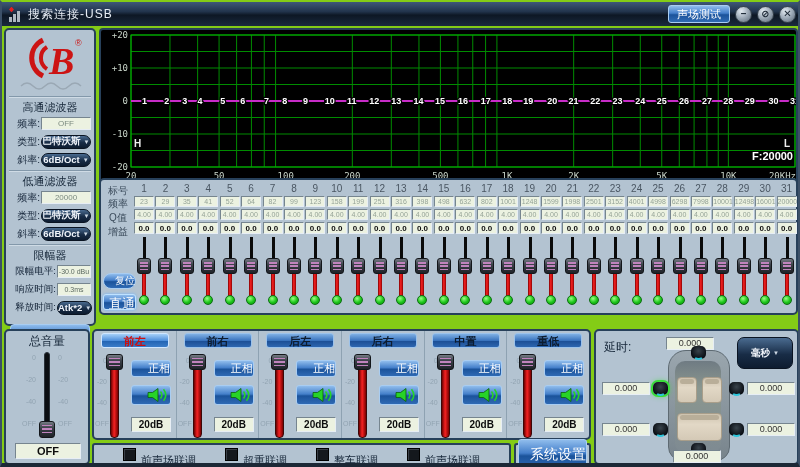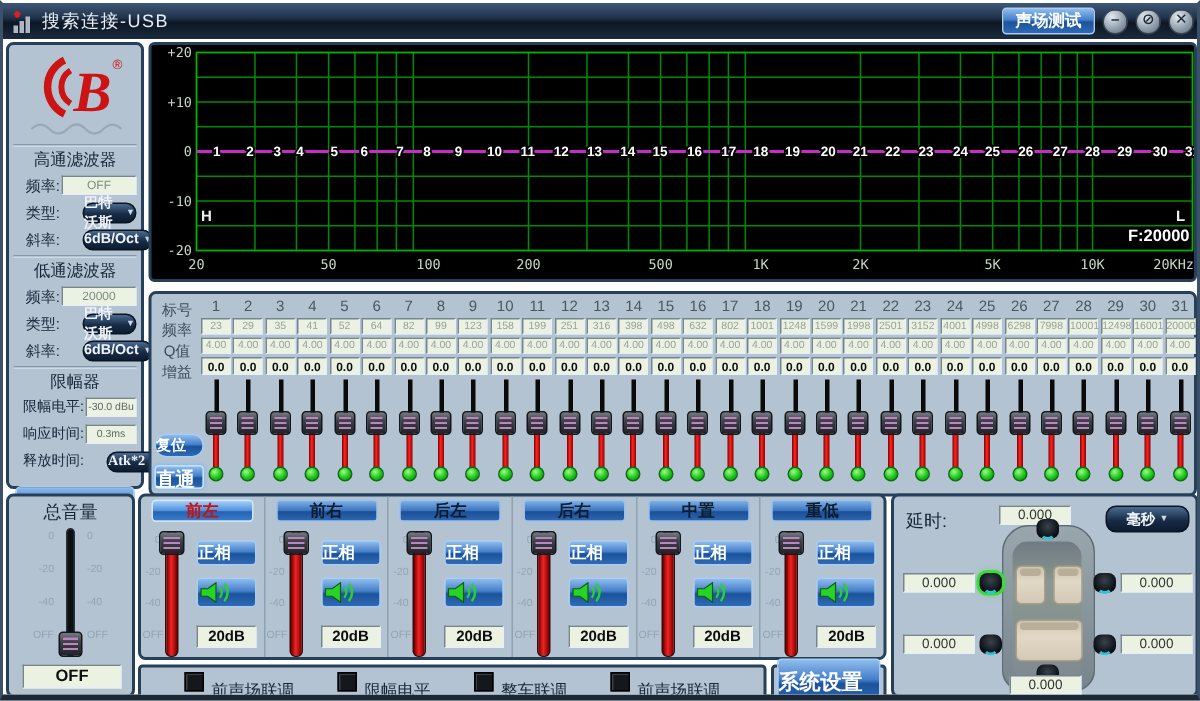--- a/index.html
+++ b/index.html
@@ -1,72 +1,72 @@
 <!DOCTYPE html>
 <html><head>
 <meta charset="utf-8">
 <style>
   * { margin:0; padding:0; box-sizing:border-box; }
   html,body { width:800px; height:467px; }
   body { font-family:"Liberation Sans","DejaVu Sans",sans-serif; background:#5a6c80; }
-  #window { position:relative; width:800px; height:467px; background:#ffffff;
+  #window { position:relative; width:800px; height:467px; background:#84cc16;
             border:2px solid #44597200; border-left:2px solid #3c5068; border-right:2px solid #3c5068;
             border-bottom:4px solid #1c2836; overflow:hidden; }
 
   
   .titlebar { position:absolute; left:-2px; top:0; width:800px; height:24px;
     background:linear-gradient(180deg,#3e5878 0%,#22344c 40%,#0d1724 55%,#1a2a3e 100%);
     display:flex; align-items:center; color:#e8eef6; }
   .app-icon { width:16px; height:15px; margin:0 6px 0 6px; position:relative; }
   .title-text { font-size:12px; letter-spacing:1px; }
   .tb-right { position:absolute; right:4px; top:3px; display:flex; gap:5px; align-items:center; }
   .soundtest { height:18px; padding:0 8px; font-size:11px; line-height:16px; cursor:default; }
   .winbtn { width:17px; height:17px; border-radius:50%;
     background:radial-gradient(circle at 35% 28%,#e2eaf1,#93a0ae 55%,#5d6978);
     border:1px solid #38444f; color:#1a2633; font-size:10px; font-weight:bold;
     line-height:14px; text-align:center; }
 
   
   .btn-blue { background:linear-gradient(180deg,#8fbcec 0%,#447fca 45%,#1b539b 55%,#2f6ab4 100%);
-    border:1px solid #a9cdf2; border-radius:3px; color:#fff; font-weight:bold;
-    font-family:inherit; text-align:left; }
+    border:1px solid #a9cdf2; border-radius:3px; color:#fff; font-weight:normal;
+    font-family:inherit; text-align:right; }
   .dd { background:linear-gradient(180deg,#4a6b90 0%,#182c46 55%,#0d1c30 100%);
     border:1px solid #0a1422; border-radius:8px; color:#f0f4fa;
     display:flex; align-items:center; justify-content:center; gap:3px;
     font-size:9.5px; font-weight:bold; }
   .dd .dd-arr { font-size:6px; color:#cdd8e4; }
   .field { background:#ecf2e1; border:1px solid; border-color:#76858f #e7eef5 #e7eef5 #76858f;
     text-align:center; overflow:hidden; }
   .panel { position:absolute; background:#b3c3d1; border:2px solid #27405a; border-radius:5px; }
 
   
   .sidebar { left:2px; top:26px; width:92px; height:298px; padding:2px 3px; font-size:10px; color:#16263a; }
   .brand-box { text-align:center; height:62px; position:relative; }
   .stitle { text-align:center; font-size:11px; height:14px; line-height:14px; color:#152638; }
   .sdivider { border-top:1px solid #8398aa; border-bottom:1px solid #cfdbe5; margin:2px 0; }
   .srow { display:flex; align-items:center; height:17px; margin:1px 0; }
   .slabel { width:31px; text-align:right; font-size:10px; flex:none; }
   .srow-wide .slabel { width:47px; font-size:9.5px; }
   .sfield { width:50px; height:13px; font-size:8px; line-height:11px; color:#7c8b80; margin-left:1px; }
   .srow-wide .sfield { width:36px; font-size:7px; color:#5c6a62; }
-  .sdd { width:52px; height:14px; margin-left:15px;justify-content:flex-end; }
-  .srow-wide .sdd { width:38px;font-family:Liberation Serif, serif; }
+  .sdd { width:52px; height:14px; margin-left:1px; }
+  .srow-wide .sdd { width:38px; }
   .geq-btn { display:block; margin:8px auto 0; width:80px; height:22px; font-size:12px; border-radius:4px; }
 
   
   .graph-panel { position:absolute; left:97px; top:26px; width:699px; height:160px;
     background:#000; border:2px solid #27405a; border-radius:4px; }
   #eq-chart { display:block; }
   .ax { fill:#c9d5c9; font:9px "DejaVu Sans Mono",monospace; }
   .bn { fill:#ffffff; font:bold 9px "Liberation Sans",sans-serif; stroke:#000; stroke-width:2.6px; paint-order:stroke; }
   .hl { fill:#eeeeee; font:bold 10px "Liberation Sans",sans-serif; }
   .fr { fill:#ffffff; font:bold 11px "Liberation Sans",sans-serif; }
 
   
-  .eq-panel { left:97px; top:192px; width:699px; height:137px; }
+  .eq-panel { left:97px; top:176px; width:699px; height:137px; }
   .rlabel { position:absolute; left:3px; width:28px; text-align:center; font-size:10px; color:#3c4c5c; }
   .bcol { position:absolute; top:0; width:20px; height:133px; text-align:center; }
   .bnum { margin-top:3px; height:11px; font-size:10px; color:#4a5662; }
   .bin { margin:2px auto 0; width:20px; height:11px; line-height:10px; font-size:7px;
     background:#ecf2e1; border:1px solid; border-color:#76858f #e7eef5 #e7eef5 #76858f; }
   .bin.dim { color:#95a397; }
   .bin.gain { height:12px; line-height:11px; font-size:8px; font-weight:bold; color:#0d0d0d; }
   .bslider { position:absolute; left:0; top:57px; width:20px; height:62px; }
   .btrack { position:absolute; left:9px; top:0; width:3px; height:30px; background:#0a0a0a; }
   .bred { position:absolute; left:8px; top:30px; width:4px; height:32px;
@@ -129,21 +129,21 @@
     box-shadow:inset 1px 1px 0 #3a4048; }
   .cb-label { font-size:11px; color:#152638;margin-top:12px; }
   .settings-box { left:512px; top:441px; width:77px; height:23px; border-radius:3px;
     display:flex; align-items:center; justify-content:center; }
   .settings-btn { width:69px; height:31px; font-size:14px; line-height:15px; }
 
   
   .delay-panel { left:592px; top:327px; width:205px; height:136px; }
   .dl-label { position:absolute; left:8px; top:8px; font-size:12px; color:#152638; }
   .dl-field { position:absolute; width:48px; height:13px; font-size:9px; line-height:11px; color:#333; }
-  .dl-unit { position:absolute; left:141px; top:6px; width:56px; height:18px; border-radius:7px; }
+  .dl-unit { position:absolute; left:141px; top:6px; width:56px; height:32px; border-radius:7px; }
   .car { position:absolute; left:72px; top:19px; width:62px; height:111px;
     background:linear-gradient(180deg,#9aa6ae 0%,#8a969e 50%,#78848c 100%);
     border-radius:18px 18px 14px 14px; border:1px solid #5e6a72; }
   .car-glass { position:absolute; left:6px; top:10px; width:46px; height:92px;
     background:linear-gradient(180deg,#6f7b83,#8b978f 30%,#7e8a92); border-radius:10px; }
   .seat { position:absolute; background:linear-gradient(180deg,#cdc2ae,#e2d8c6 40%,#d4c9b6);
     border:1px solid #a99e8a; border-radius:4px; }
   .seat::before { content:""; position:absolute; left:2px; right:2px; top:1px; height:5px;
     background:#b9ae99; border-radius:3px; }
   .spk { position:absolute; width:15px; height:13px; border-radius:5px;
@@ -950,21 +950,21 @@
     </div>
     </div>
 
   <div class="panel link-bar" id="link-items">
       <div class="link-item">
         <span class="cb"></span>
         <span class="cb-label">前声场联调</span>
       </div>
       <div class="link-item">
         <span class="cb"></span>
-        <span class="cb-label">限幅电平</span>
+        <span class="cb-label">超重联调</span>
       </div>
       <div class="link-item">
         <span class="cb"></span>
         <span class="cb-label">整车联调</span>
       </div>
       <div class="link-item">
         <span class="cb"></span>
         <span class="cb-label">前声场联调</span>
       </div>
     </div>

